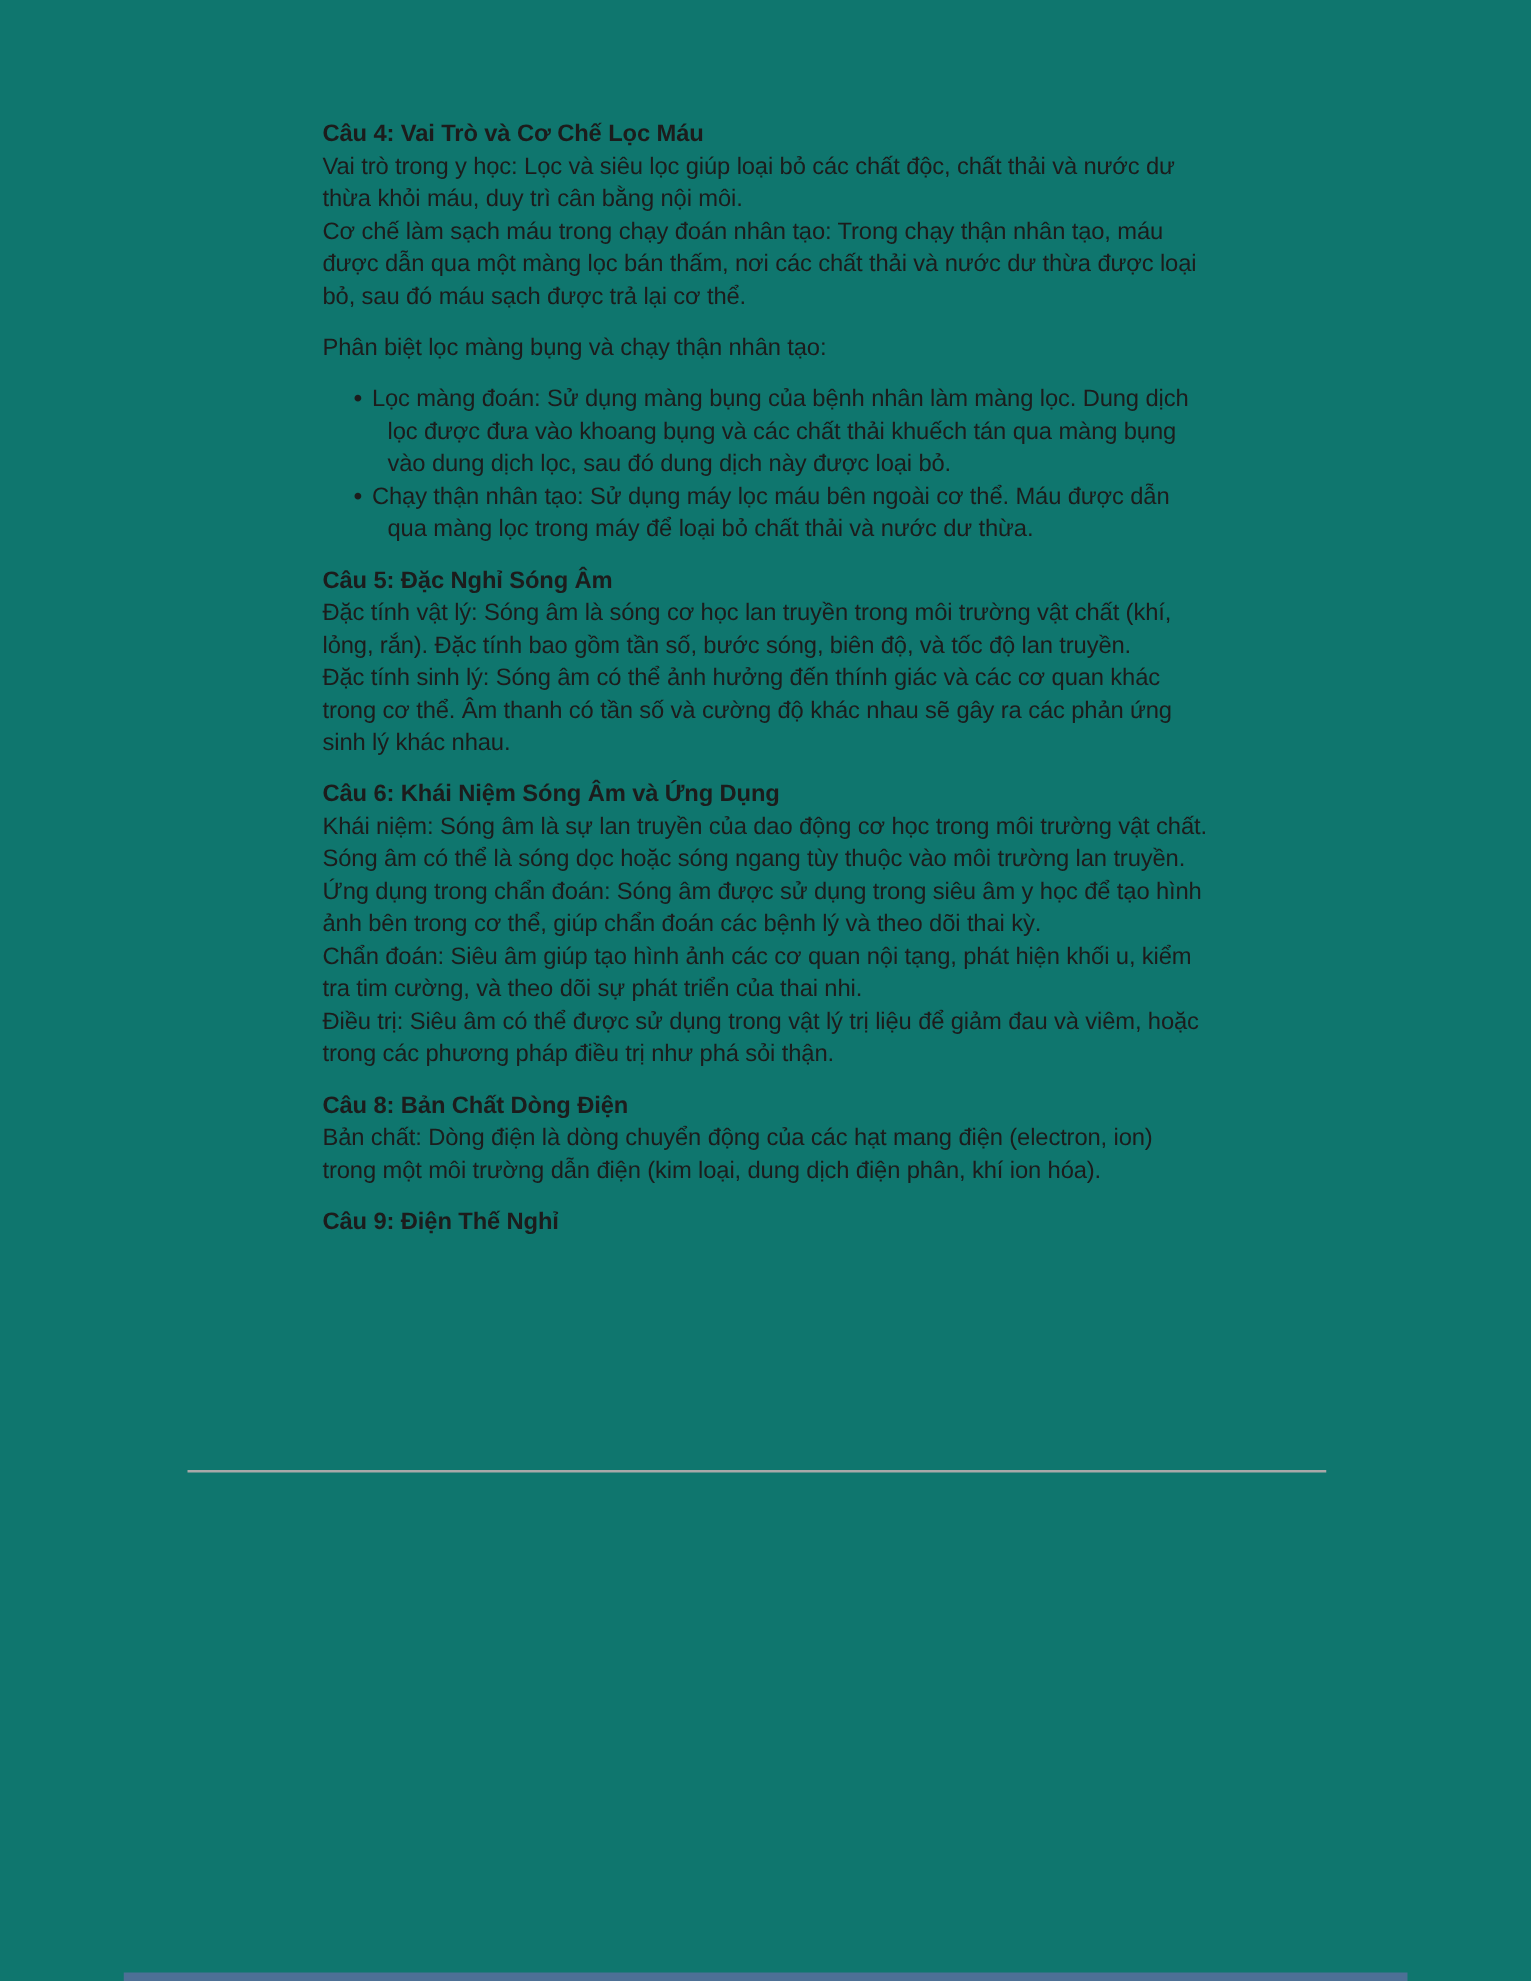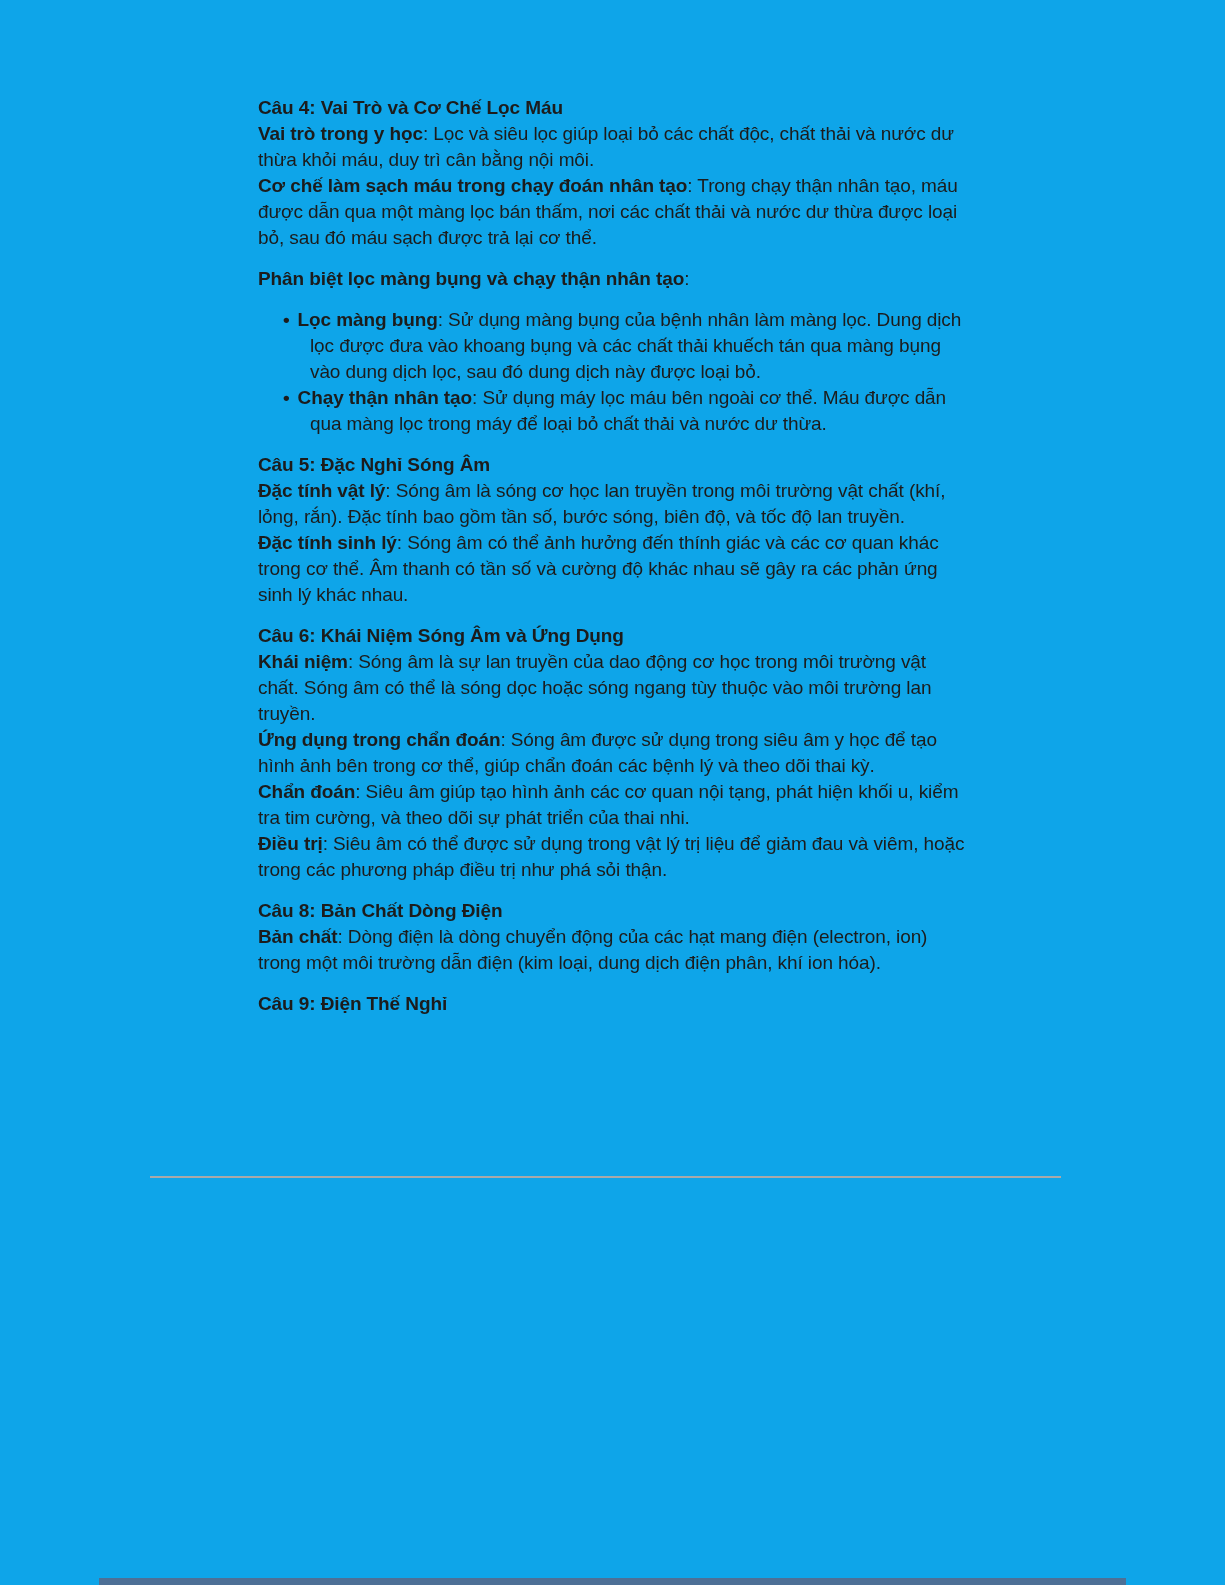--- a/index.html
+++ b/index.html
@@ -6,34 +6,34 @@
   html, body { margin: 0; padding: 0; }
   body {
     width: 1225px;
     height: 1585px;
     position: relative;
     background: #ffffff;
     font-family: "Liberation Sans", sans-serif;
     color: #1c1c1c;
     overflow: hidden;
   }
-  .page { position: absolute; inset: 0; background: #0ea5e9; }
+  .page { position: absolute; inset: 0; background: #0f766e; }
   .doc {
     position: absolute;
     left: 258px;
     top: 95px;
     width: 712px;
     font-size: 19px;
     line-height: 26px;
     letter-spacing: -0.1px;
   }
   .para { margin: 0; }
   .heading { font-weight: bold; }
   .spaced { margin-top: 15px; }
-  strong { font-weight: bold; }
+  strong { font-weight: normal; }
   ul.bullets {
     list-style: none;
     margin: 15px 0 0 0;
     padding: 0 0 0 12px;
   }
   ul.bullets li {
     padding-left: 40px;
     text-indent: -27px;
     margin: 0;
   }
@@ -64,21 +64,21 @@
 
 <div class="page">
   <div class="doc">
 
     <p class="para heading">Câu 4: Vai Trò và Cơ Chế Lọc Máu</p>
     <p class="para"><strong>Vai trò trong y học</strong><span>: Lọc và siêu lọc giúp loại bỏ các chất độc, chất thải và nước dư thừa khỏi máu, duy trì cân bằng nội môi.</span></p>
     <p class="para"><strong>Cơ chế làm sạch máu trong chạy đoán nhân tạo</strong><span>: Trong chạy thận nhân tạo, máu được dẫn qua một màng lọc bán thấm, nơi các chất thải và nước dư thừa được loại bỏ, sau đó máu sạch được trả lại cơ thể.</span></p>
     <p class="para spaced"><strong>Phân biệt lọc màng bụng và chạy thận nhân tạo</strong><span>:</span></p>
 
     <ul class="bullets">
-      <li><strong>Lọc màng bụng</strong><span>: Sử dụng màng bụng của bệnh nhân làm màng lọc. Dung dịch lọc được đưa vào khoang bụng và các chất thải khuếch tán qua màng bụng vào dung dịch lọc, sau đó dung dịch này được loại bỏ.</span></li>
+      <li><strong>Lọc màng đoán</strong><span>: Sử dụng màng bụng của bệnh nhân làm màng lọc. Dung dịch lọc được đưa vào khoang bụng và các chất thải khuếch tán qua màng bụng vào dung dịch lọc, sau đó dung dịch này được loại bỏ.</span></li>
       <li><strong>Chạy thận nhân tạo</strong><span>: Sử dụng máy lọc máu bên ngoài cơ thể. Máu được dẫn qua màng lọc trong máy để loại bỏ chất thải và nước dư thừa.</span></li>
     </ul>
 
     <p class="para heading spaced">Câu 5: Đặc Nghỉ Sóng Âm</p>
     <p class="para"><strong>Đặc tính vật lý</strong><span>: Sóng âm là sóng cơ học lan truyền trong môi trường vật chất (khí, lỏng, rắn). Đặc tính bao gồm tần số, bước sóng, biên độ, và tốc độ lan truyền.</span></p>
     <p class="para"><strong>Đặc tính sinh lý</strong><span>: Sóng âm có thể ảnh hưởng đến thính giác và các cơ quan khác trong cơ thể. Âm thanh có tần số và cường độ khác nhau sẽ gây ra các phản ứng sinh lý khác nhau.</span></p>
 
     <p class="para heading spaced">Câu 6: Khái Niệm Sóng Âm và Ứng Dụng</p>
     <p class="para"><strong>Khái niệm</strong><span>: Sóng âm là sự lan truyền của dao động cơ học trong môi trường vật chất. Sóng âm có thể là sóng dọc hoặc sóng ngang tùy thuộc vào môi trường lan truyền.</span></p>
     <p class="para"><strong>Ứng dụng trong chẩn đoán</strong><span>: Sóng âm được sử dụng trong siêu âm y học để tạo hình ảnh bên trong cơ thể, giúp chẩn đoán các bệnh lý và theo dõi thai kỳ.</span></p>

